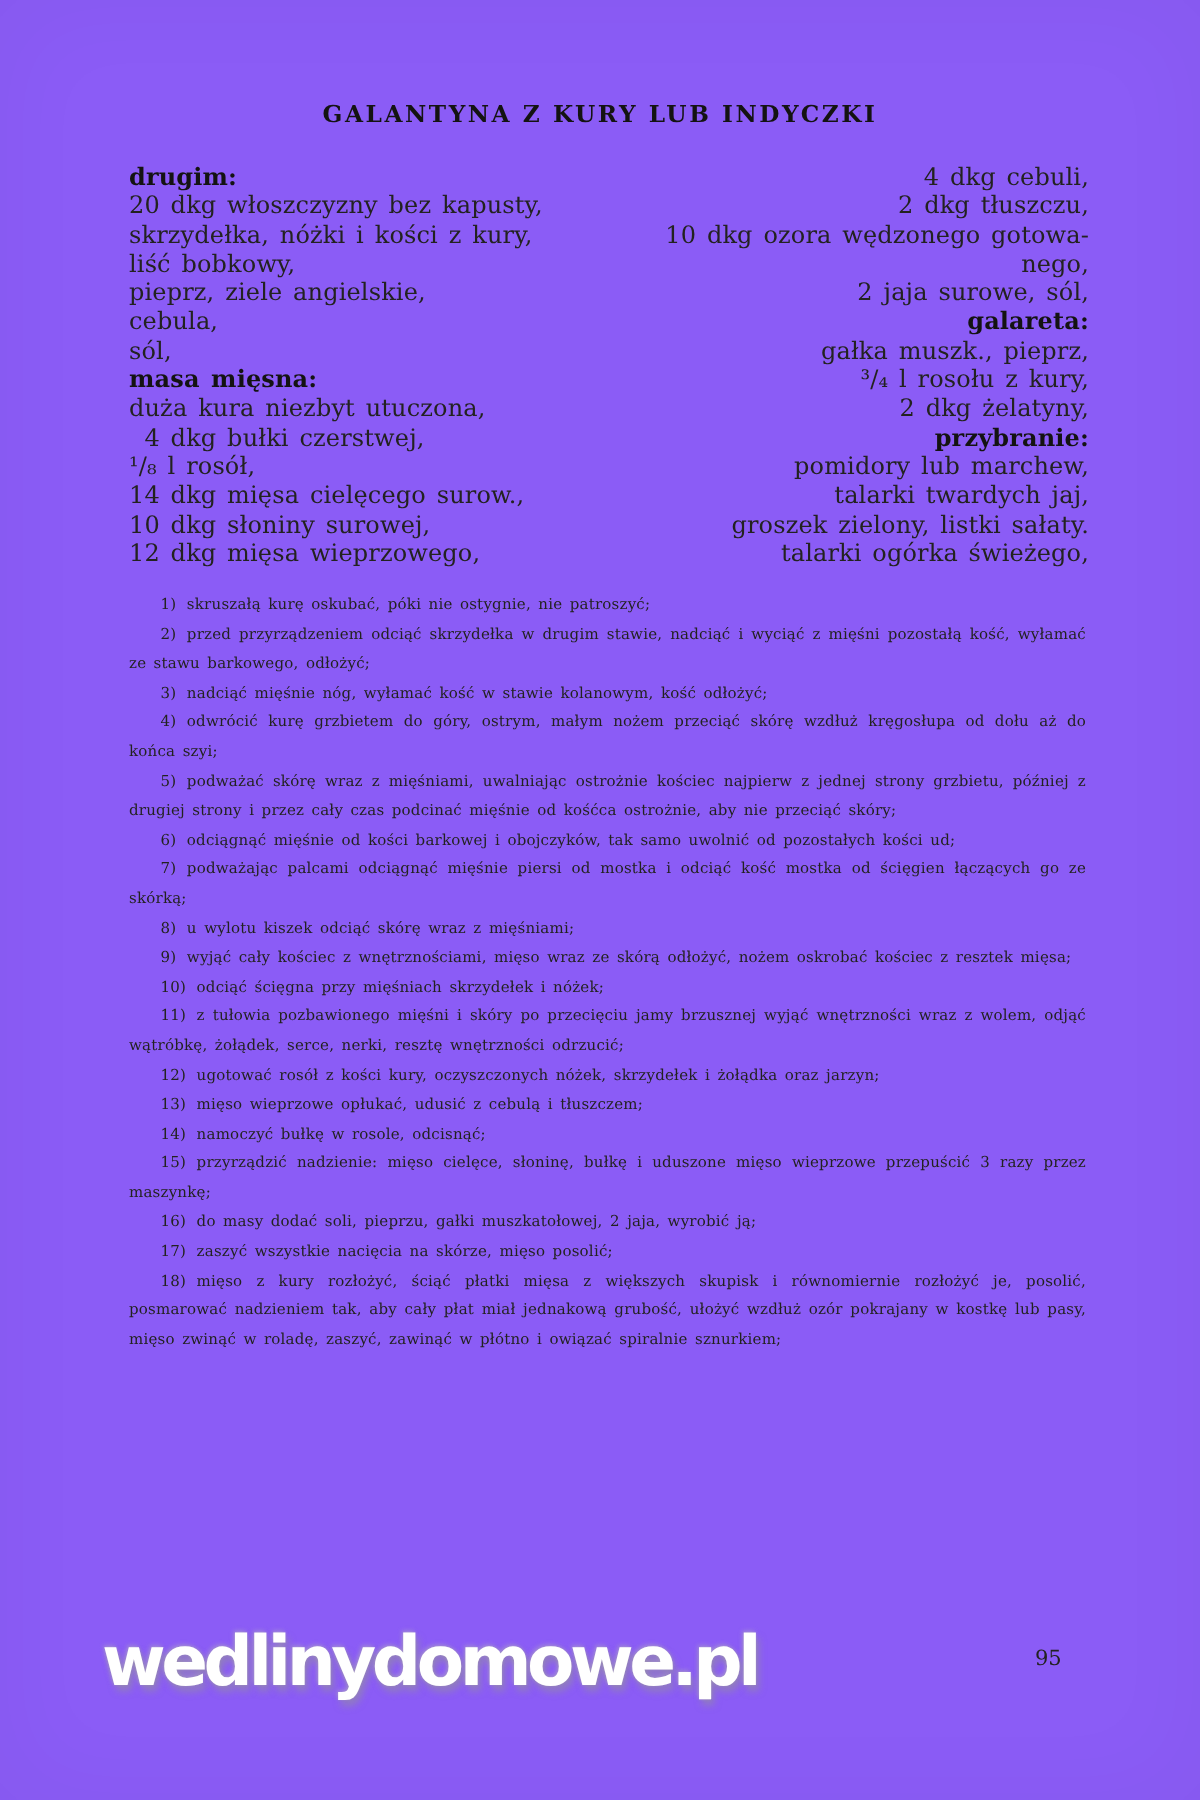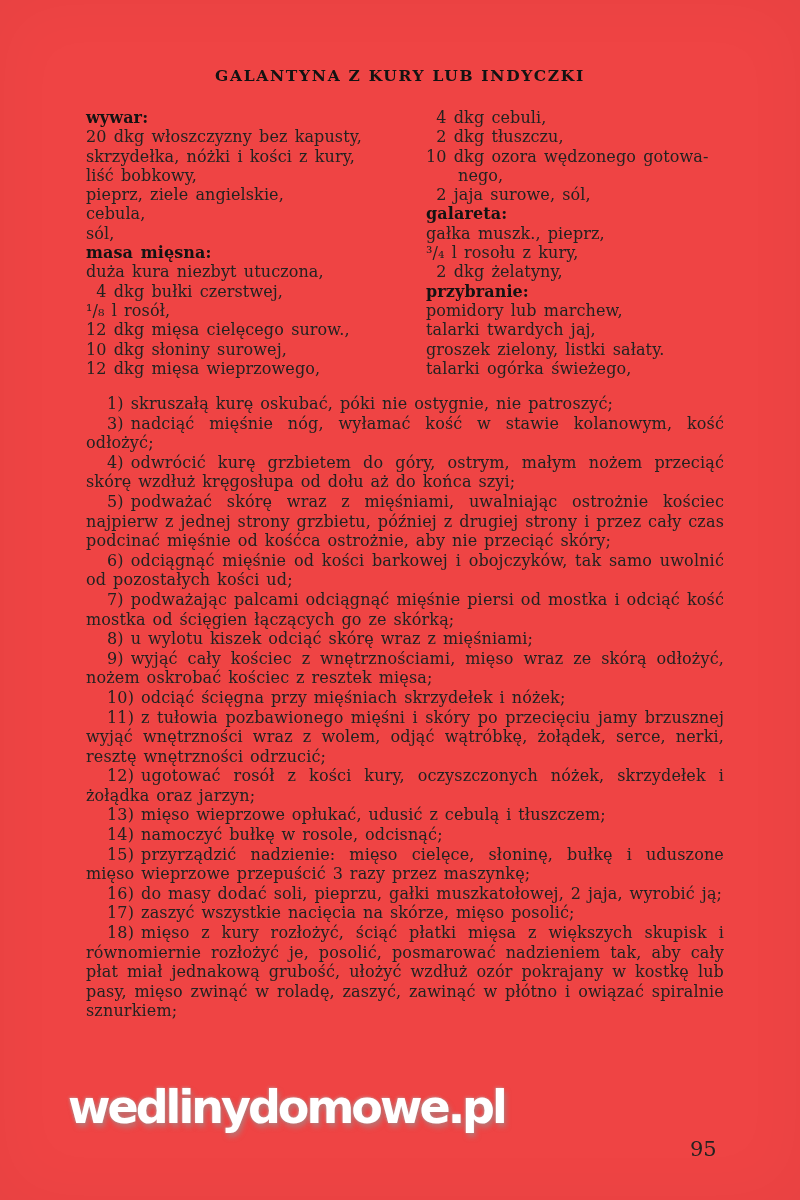--- a/index.html
+++ b/index.html
@@ -2,21 +2,21 @@
 <html lang="pl"><head>
 <meta charset="utf-8">
 <title>Scanned book page</title>
 <style>
   html, body { margin: 0; padding: 0; background: #e8e8e6; }
   .page {
     position: relative;
     width: 800px;
     height: 1200px;
     margin: 0 auto;
-    background: #ef4444;
+    background: #8b5cf6;
     overflow: hidden;
     font-family: "DejaVu Serif", serif;
     color: #232220;
     box-shadow: inset 0 0 70px rgba(0,0,0,0.035);
   }
   .title {
     position: absolute;
     top: 66px; left: 0;
     width: 100%;
     text-align: center;
@@ -29,29 +29,29 @@
     position: absolute;
     top: 108px; left: 86px;
     width: 640px;
     display: flex;
     font-size: 16px;
     line-height: 19.3px;
     word-spacing: 2px;
     letter-spacing: 0.1px;
   }
   .ing-col-left { width: 340px; flex: none; }
-  .ing-col-right { flex: 1; }
+  .ing-col-right { flex: 1; text-align: right; }
   .ing-line { min-height: 19.3px; }
   .ing-line.bold { font-weight: bold; color: #141312; }
   .ing-line.cont { padding-left: 32px; }
   .steps {
     position: absolute;
     top: 394px; left: 86px;
     width: 638px;
-    font-size: 16px;
+    font-size: 10px;
     line-height: 19.6px;
     text-align: justify;
     word-spacing: 1.6px;
     letter-spacing: 0.15px;
   }
   .step { margin: 0; text-indent: 21px; }
   .step-num { margin-right: 7px; }
   .watermark {
     position: absolute;
     top: 1080px; left: 68px;
@@ -62,46 +62,46 @@
     letter-spacing: -3px;
     color: #ffffff;
     text-shadow: 2px 4px 5px rgba(150,150,150,0.55),
                  -1px -1px 3px rgba(190,190,190,0.40),
                  0 0 2px rgba(170,170,170,0.45);
     white-space: nowrap;
     pointer-events: none;
   }
   .page-number {
     position: absolute;
-    top: 1137px; left: 690px;
-    font-size: 21px;
+    top: 1098px; left: 690px;
+    font-size: 14px;
     color: #232220;
   }
 </style>
 </head>
 <body>
 
 <div class="page">
 
   <div class="title">GALANTYNA Z KURY LUB INDYCZKI</div>
 
   <div class="ingredients">
     <div class="ing-col-left">
-      <div class="ing-line bold">wywar:</div>
+      <div class="ing-line bold">drugim:</div>
       <div class="ing-line">20 dkg włoszczyzny bez kapusty,</div>
       <div class="ing-line">skrzydełka, nóżki i kości z kury,</div>
       <div class="ing-line">liść bobkowy,</div>
       <div class="ing-line">pieprz, ziele angielskie,</div>
       <div class="ing-line">cebula,</div>
       <div class="ing-line">sól,</div>
       <div class="ing-line bold">masa mięsna:</div>
       <div class="ing-line">duża kura niezbyt utuczona,</div>
       <div class="ing-line"> 4 dkg bułki czerstwej,</div>
       <div class="ing-line">¹/₈ l rosół,</div>
-      <div class="ing-line">12 dkg mięsa cielęcego surow.,</div>
+      <div class="ing-line">14 dkg mięsa cielęcego surow.,</div>
       <div class="ing-line">10 dkg słoniny surowej,</div>
       <div class="ing-line">12 dkg mięsa wieprzowego,</div>
     </div>
     <div class="ing-col-right">
       <div class="ing-line"> 4 dkg cebuli,</div>
       <div class="ing-line"> 2 dkg tłuszczu,</div>
       <div class="ing-line">10 dkg ozora wędzonego gotowa-</div>
       <div class="ing-line cont">nego,</div>
       <div class="ing-line"> 2 jaja surowe, sól,</div>
       <div class="ing-line bold">galareta:</div>
@@ -111,20 +111,21 @@
       <div class="ing-line bold">przybranie:</div>
       <div class="ing-line">pomidory lub marchew,</div>
       <div class="ing-line">talarki twardych jaj,</div>
       <div class="ing-line">groszek zielony, listki sałaty.</div>
       <div class="ing-line">talarki ogórka świeżego,</div>
     </div>
   </div>
 
   <div class="steps">
     <p class="step"><span class="step-num">1)</span><span>skruszałą kurę oskubać, póki nie ostygnie, nie patroszyć;</span></p>
+    <p class="step"><span class="step-num">2)</span><span>przed przyrządzeniem odciąć skrzydełka w drugim stawie, nadciąć i wyciąć z mięśni pozostałą kość, wyłamać ze stawu barkowego, odłożyć;</span></p>
     <p class="step"><span class="step-num">3)</span><span>nadciąć mięśnie nóg, wyłamać kość w stawie kolanowym, kość odłożyć;</span></p>
     <p class="step"><span class="step-num">4)</span><span>odwrócić kurę grzbietem do góry, ostrym, małym nożem przeciąć skórę wzdłuż kręgosłupa od dołu aż do końca szyi;</span></p>
     <p class="step"><span class="step-num">5)</span><span>podważać skórę wraz z mięśniami, uwalniając ostrożnie kościec najpierw z jednej strony grzbietu, później z drugiej strony i przez cały czas podcinać mięśnie od kośćca ostrożnie, aby nie przeciąć skóry;</span></p>
     <p class="step"><span class="step-num">6)</span><span>odciągnąć mięśnie od kości barkowej i obojczyków, tak samo uwolnić od pozostałych kości ud;</span></p>
     <p class="step"><span class="step-num">7)</span><span>podważając palcami odciągnąć mięśnie piersi od mostka i odciąć kość mostka od ścięgien łączących go ze skórką;</span></p>
     <p class="step"><span class="step-num">8)</span><span>u wylotu kiszek odciąć skórę wraz z mięśniami;</span></p>
     <p class="step"><span class="step-num">9)</span><span>wyjąć cały kościec z wnętrznościami, mięso wraz ze skórą odłożyć, nożem oskrobać kościec z resztek mięsa;</span></p>
     <p class="step"><span class="step-num">10)</span><span>odciąć ścięgna przy mięśniach skrzydełek i nóżek;</span></p>
     <p class="step"><span class="step-num">11)</span><span>z tułowia pozbawionego mięśni i skóry po przecięciu jamy brzusznej wyjąć wnętrzności wraz z wolem, odjąć wątróbkę, żołądek, serce, nerki, resztę wnętrzności odrzucić;</span></p>
     <p class="step"><span class="step-num">12)</span><span>ugotować rosół z kości kury, oczyszczonych nóżek, skrzydełek i żołądka oraz jarzyn;</span></p>

